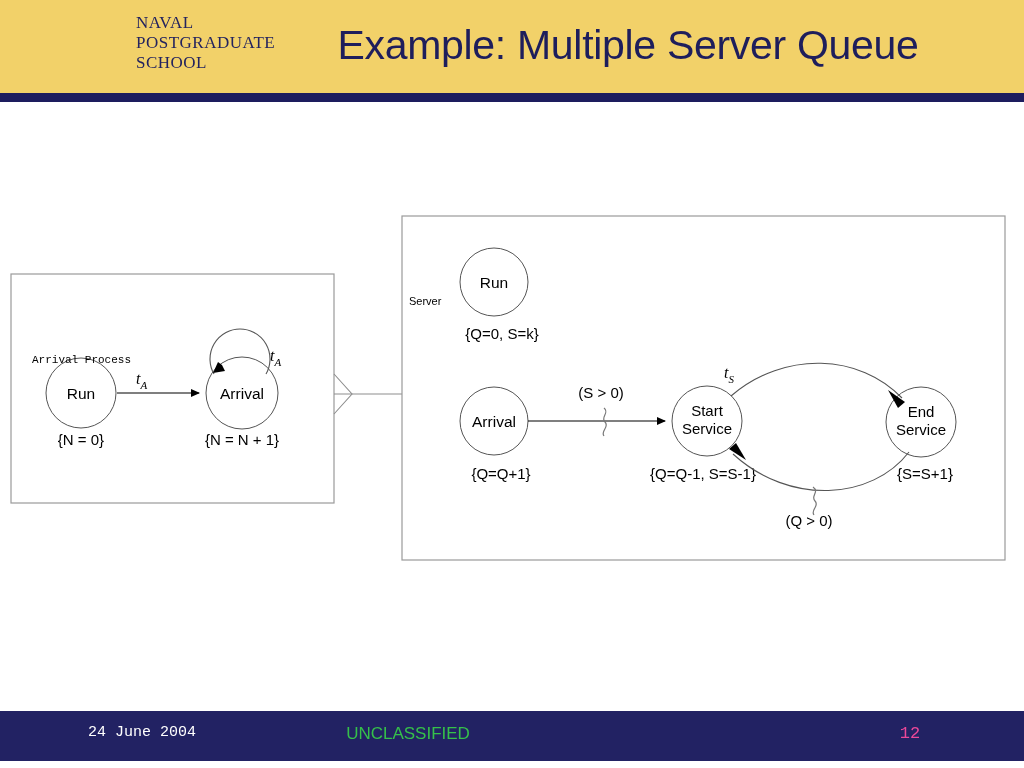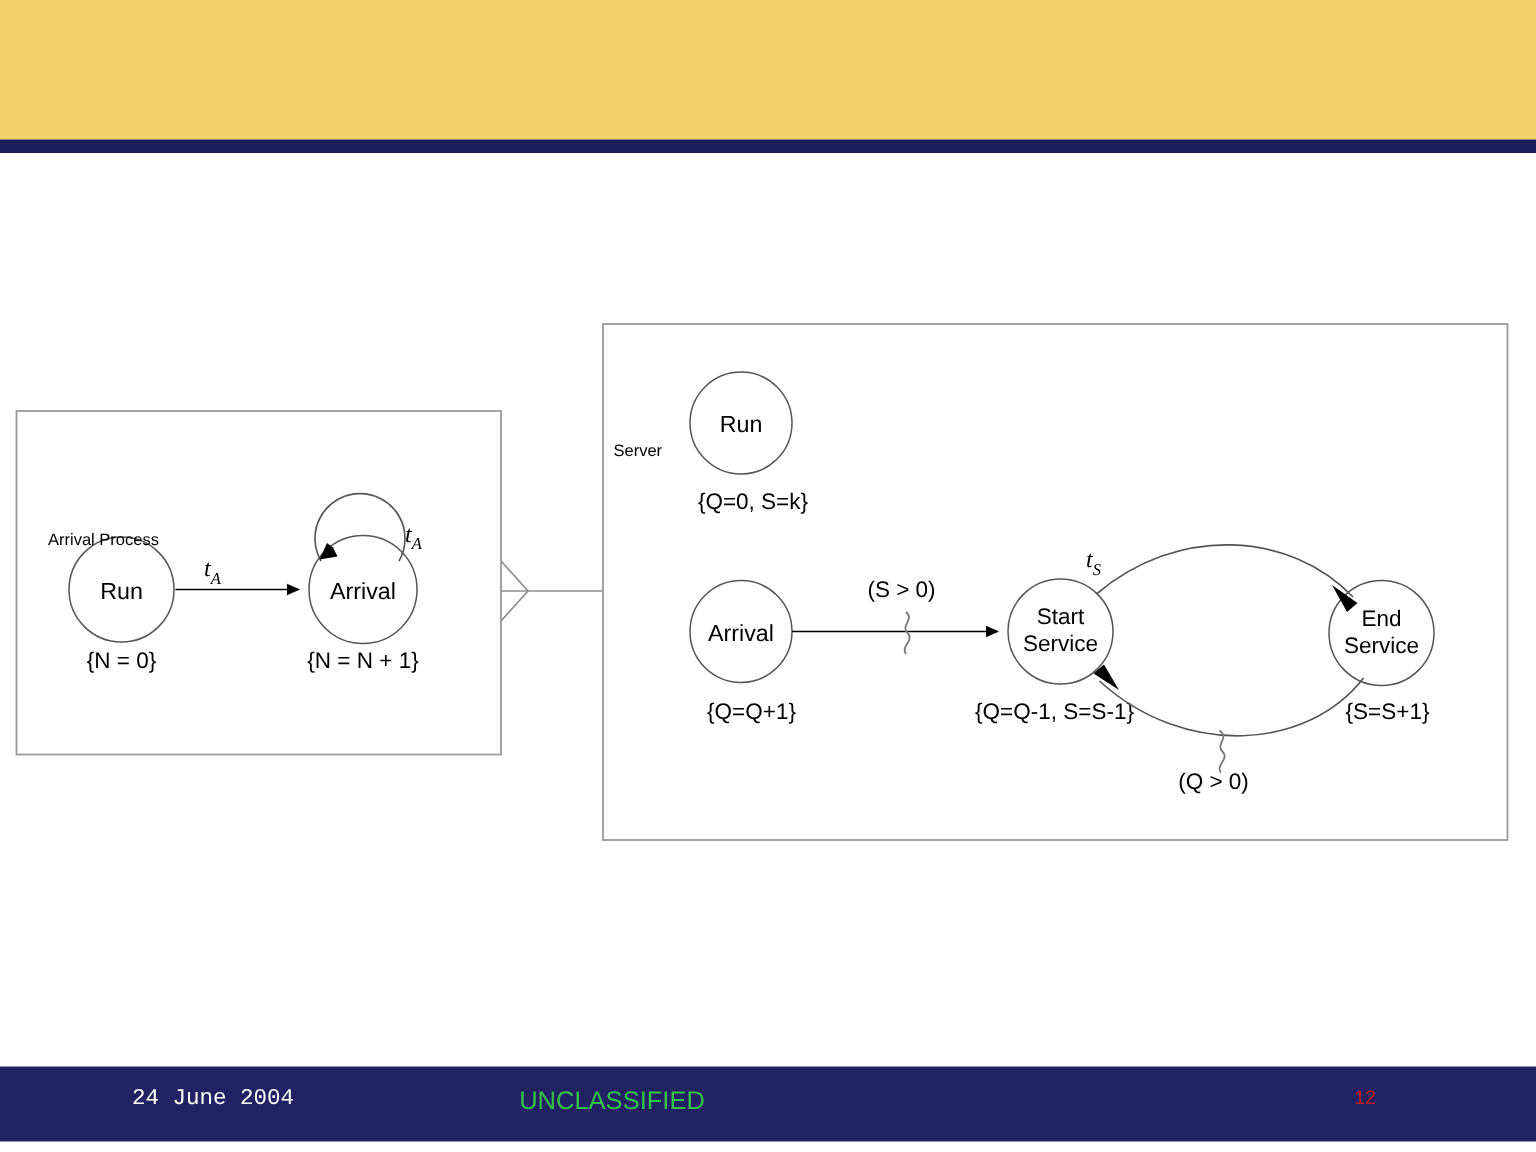--- a/index.html
+++ b/index.html
@@ -86,51 +86,58 @@
     width: 816px;
     text-align: center;
     color: #35c04a;
     font-size: 17px;
   }
   .footer-page {
     position: absolute;
     left: 880px; top: 724px;
     width: 60px;
     text-align: center;
-    color: #b91c1c;
-    font-size: 13px;
+    color: #ec4899;
+    font-size: 17px;
+    font-family: Liberation Mono, monospace;
   }
 
   
   .diagram {
     position: absolute;
     left: 0; top: 102px;
     width: 1024px;
     height: 609px;
   }
   svg { display: block; }
   .caption {
     position: absolute;
     color: #000000;
     font-size: 11px;
     white-space: nowrap;
   }
-  .cap-arrival-process { left: 32px; top: 252px; }
+  .cap-arrival-process { left: 32px; top: 252px; font-family: Liberation Mono, monospace; }
   .cap-server { left: 409px; top: 193px; }
 </style>
 </head>
 <body>
 
 <div class="slide">
 
   <div class="header-band"></div>
   <div class="header-rule"></div>
 
 
-
+  <div class="logo-text">
+    <div>NAVAL</div>
+    <div>POSTGRADUATE</div>
+    <div>SCHOOL</div>
+  </div>
+
+  <div class="slide-title">Example: Multiple Server Queue</div>
 
   <div class="diagram">
 
     <div class="caption cap-arrival-process">Arrival Process</div>
     <div class="caption cap-server">Server</div>
 
     <svg width="1024" height="609" viewBox="0 0 1024 609">
       <defs>
         <marker id="ah" markerWidth="9" markerHeight="9" refX="8" refY="4.5" orient="auto" markerUnits="userSpaceOnUse">
           <path d="M0,0.6 L9,4.5 L0,8.4 z" fill="#000"></path>

